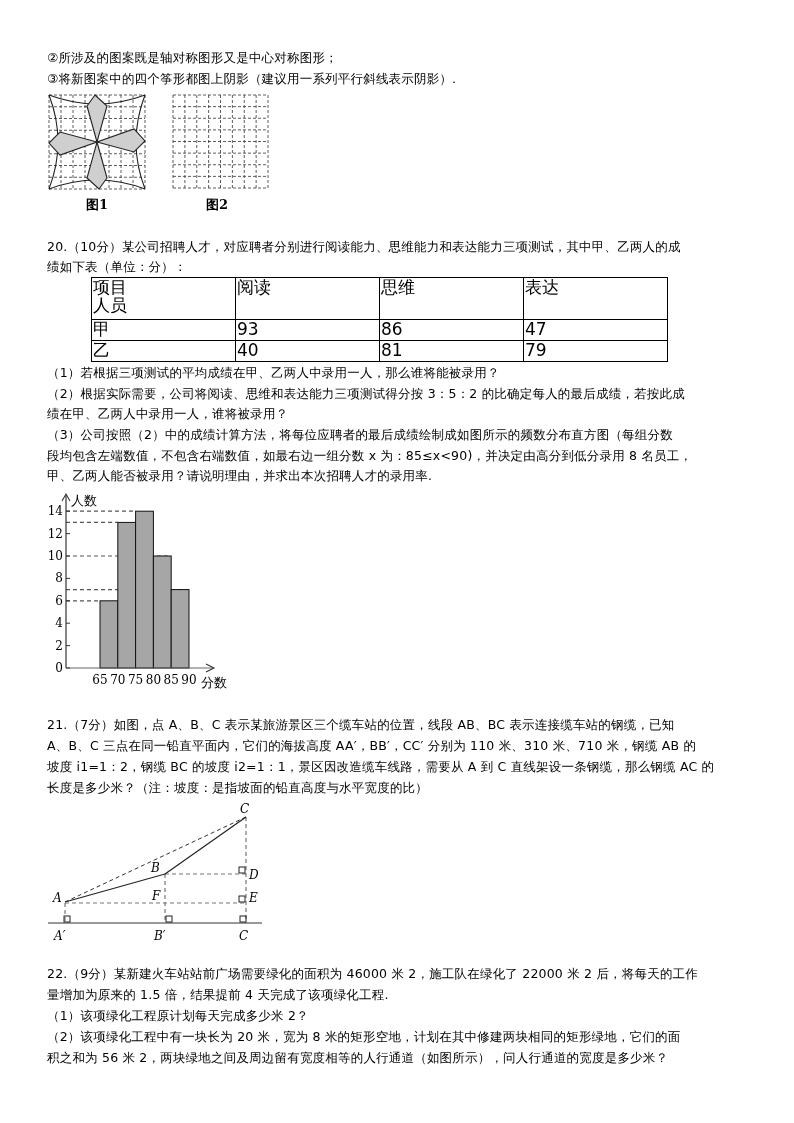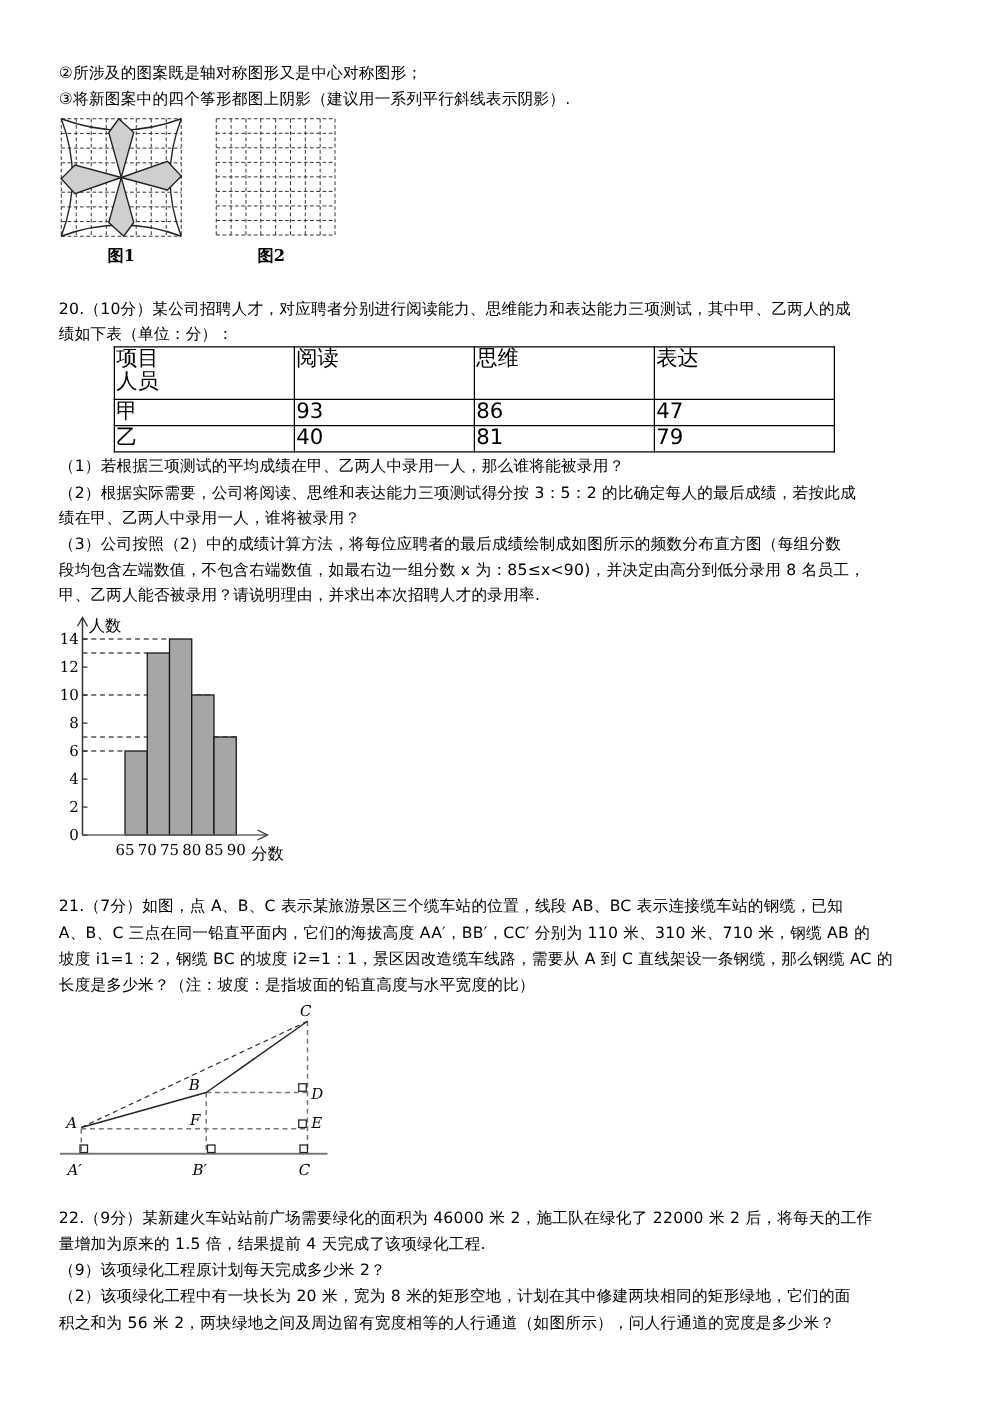--- a/index.html
+++ b/index.html
@@ -199,15 +199,15 @@
     <text x="209" y="107">E</text>
     <text x="112" y="105">F</text>
     <text x="14" y="145">A′</text>
     <text x="114" y="145">B′</text>
     <text x="199" y="145">C</text>
   </g>
 </svg>
 
 <div class="line" style="top:965px">22.（9分）某新建火车站站前广场需要绿化的面积为 46000 米 2，施工队在绿化了 22000 米 2 后，将每天的工作</div>
 <div class="line" style="top:986px">量增加为原来的 1.5 倍，结果提前 4 天完成了该项绿化工程.</div>
-<div class="line" style="top:1007px">（9）该项绿化工程原计划每天完成多少米 2？</div>
+<div class="line" style="top:1007px">（1）该项绿化工程原计划每天完成多少米 2？</div>
 <div class="line" style="top:1028px">（2）该项绿化工程中有一块长为 20 米，宽为 8 米的矩形空地，计划在其中修建两块相同的矩形绿地，它们的面</div>
 <div class="line" style="top:1049px">积之和为 56 米 2，两块绿地之间及周边留有宽度相等的人行通道（如图所示），问人行通道的宽度是多少米？</div>
 
 </body></html>

